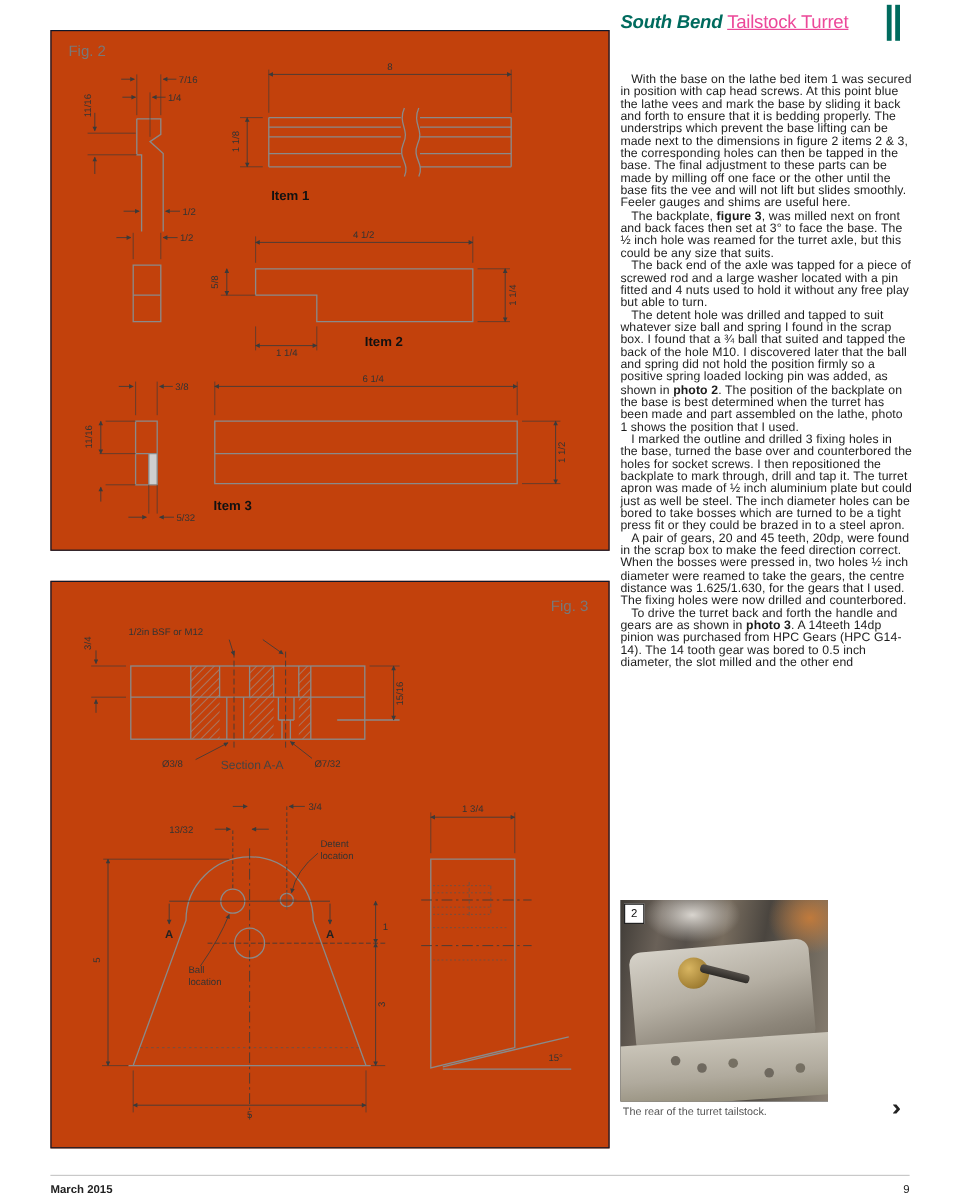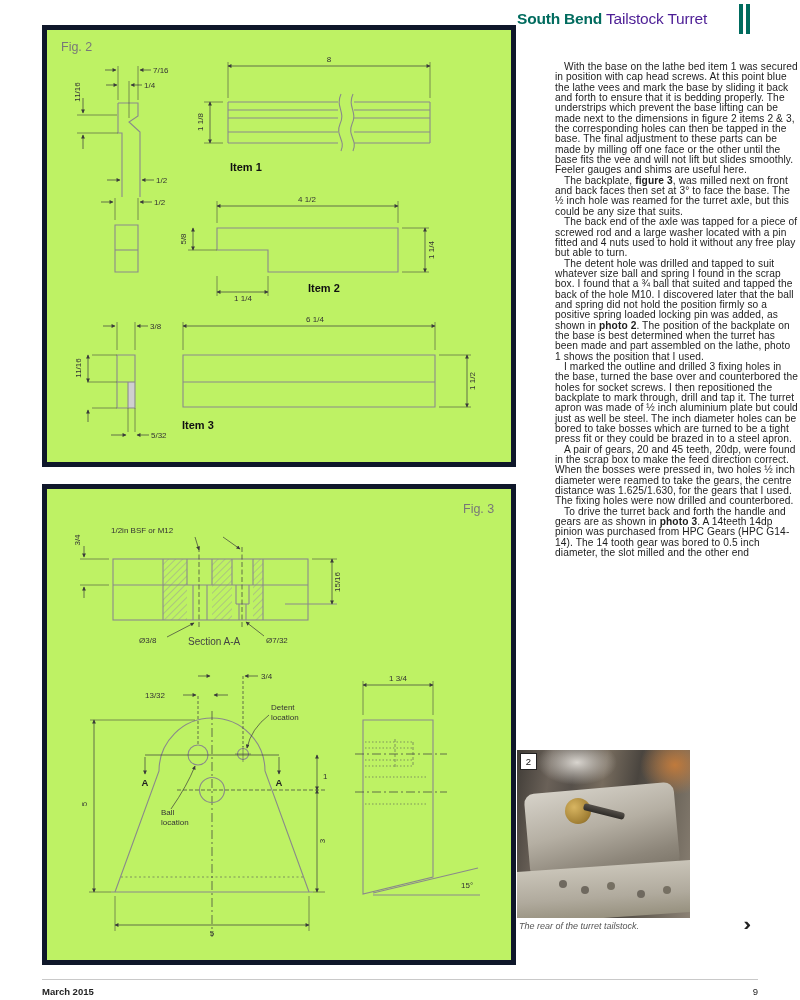--- a/index.html
+++ b/index.html
@@ -1,46 +1,46 @@
 <!DOCTYPE html>
 <html><head>
 <meta charset="utf-8">
 <style>
   html,body{margin:0;padding:0;background:#e8e8e8;}
   #page{position:relative;width:800px;height:1000px;background:#ffffff;
         font-family:"Liberation Sans",sans-serif;overflow:hidden;}
   
   #masthead{position:absolute;left:517px;top:10px;white-space:nowrap;font-size:15.5px;letter-spacing:-0.2px;}
-  #masthead .brand{font-weight:bold;color:#006B5E;}
-  #masthead .title{color:#4c1d95;margin-left:4px;}
+  #masthead .brand{font-weight:bold;color:#006B5E;font-style:italic;}
+  #masthead .title{color:#ec4899;margin-left:4px;text-decoration:underline;}
   .tealbar{position:absolute;top:4px;width:3.5px;height:30px;background:#006B5E;}
   
-  .figbox{position:absolute;left:42px;width:464px;border:5px solid #0f172a;background:#bef264;}
+  .figbox{position:absolute;left:42px;width:464px;border:1px solid #0f172a;background:#c2410c;}
   #fig2box{top:25px;height:432px;}
   #fig3box{top:484px;height:471px;}
   svg{display:block;}
   svg text{font-family:"Liberation Sans",sans-serif;font-size:8px;fill:#333;}
   svg text.itm{font-weight:bold;font-size:11px;fill:#111;}
   svg text.figlab{font-size:12.5px;fill:#787878;}
   svg text.seclab{font-size:10px;fill:#444;}
   svg text.amark{font-weight:bold;font-size:9.5px;fill:#222;}
   .shape{stroke:#8a8a8a;stroke-width:1.1;fill:none;}
   .dim{stroke:#3a3a3a;stroke-width:0.7;fill:none;}
   .ext{stroke:#3a3a3a;stroke-width:0.55;fill:none;}
   .hid{stroke:#555;stroke-width:0.6;fill:none;}
   
   #article{position:absolute;left:517px;top:62px;width:243px;color:#1c1c1c;
-           font-size:10.2px;line-height:10.35px;letter-spacing:0.1px;text-align:left;margin-left:38px;}
+           font-size:10.2px;line-height:10.35px;letter-spacing:0.1px;text-align:left;}
   #article p{margin:0;text-indent:9px;}
   
   #photo{position:absolute;left:517px;top:750px;width:173px;height:168px;overflow:hidden;background:#555;}
   .ph{position:absolute;}
   #photo-tag{position:absolute;left:3px;top:3px;width:15px;height:15px;background:#fff;border:1px solid #222;
              font-size:9.5px;color:#111;text-align:center;line-height:15px;z-index:5;}
-  #caption{position:absolute;left:519px;top:921px;width:215px;font-size:9px;font-style:italic;color:#555;}
+  #caption{position:absolute;left:519px;top:921px;width:215px;font-size:9px;color:#555;}
   #chevron{position:absolute;left:744px;top:913px;font-size:19px;font-weight:bold;color:#222;transform:scaleX(1.25);}
   
   #footrule{position:absolute;left:42px;top:979px;width:716px;height:1px;background:#c9c9c9;}
   #issue{position:absolute;left:42px;top:986px;font-size:9.5px;color:#222;font-weight:bold;}
   #pagenum{position:absolute;left:722px;top:986px;width:36px;text-align:right;font-size:9.5px;color:#222;}
 </style>
 </head>
 <body>
 
 <div id="page">

